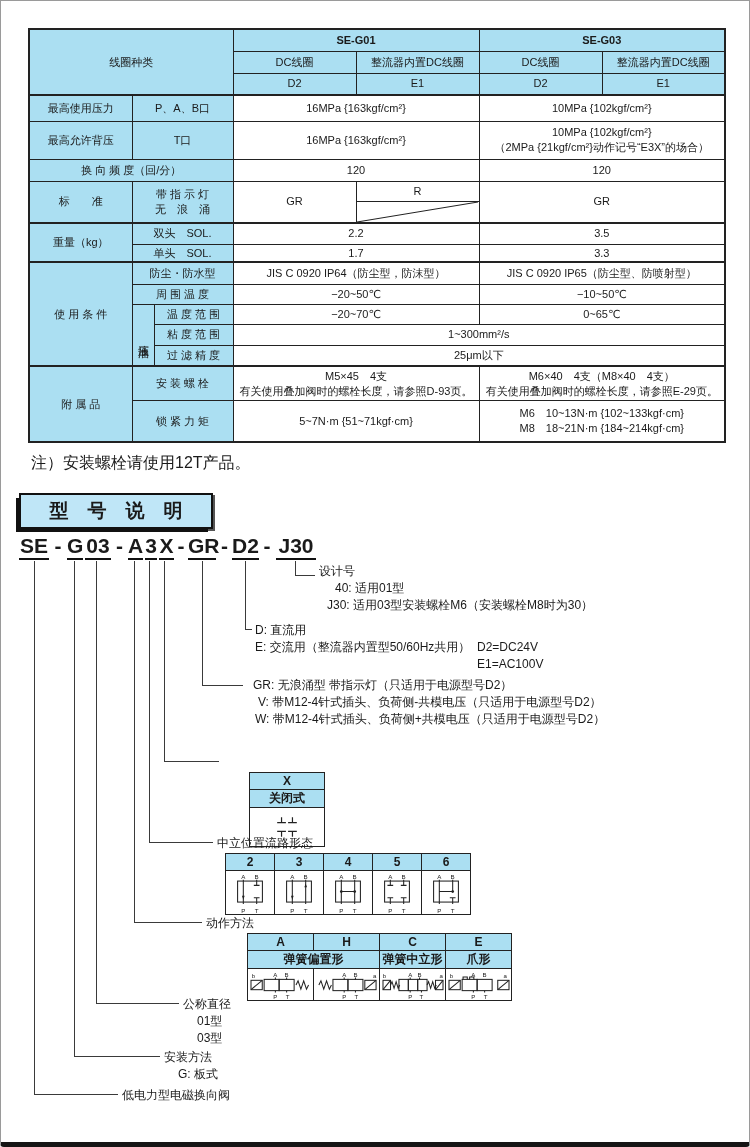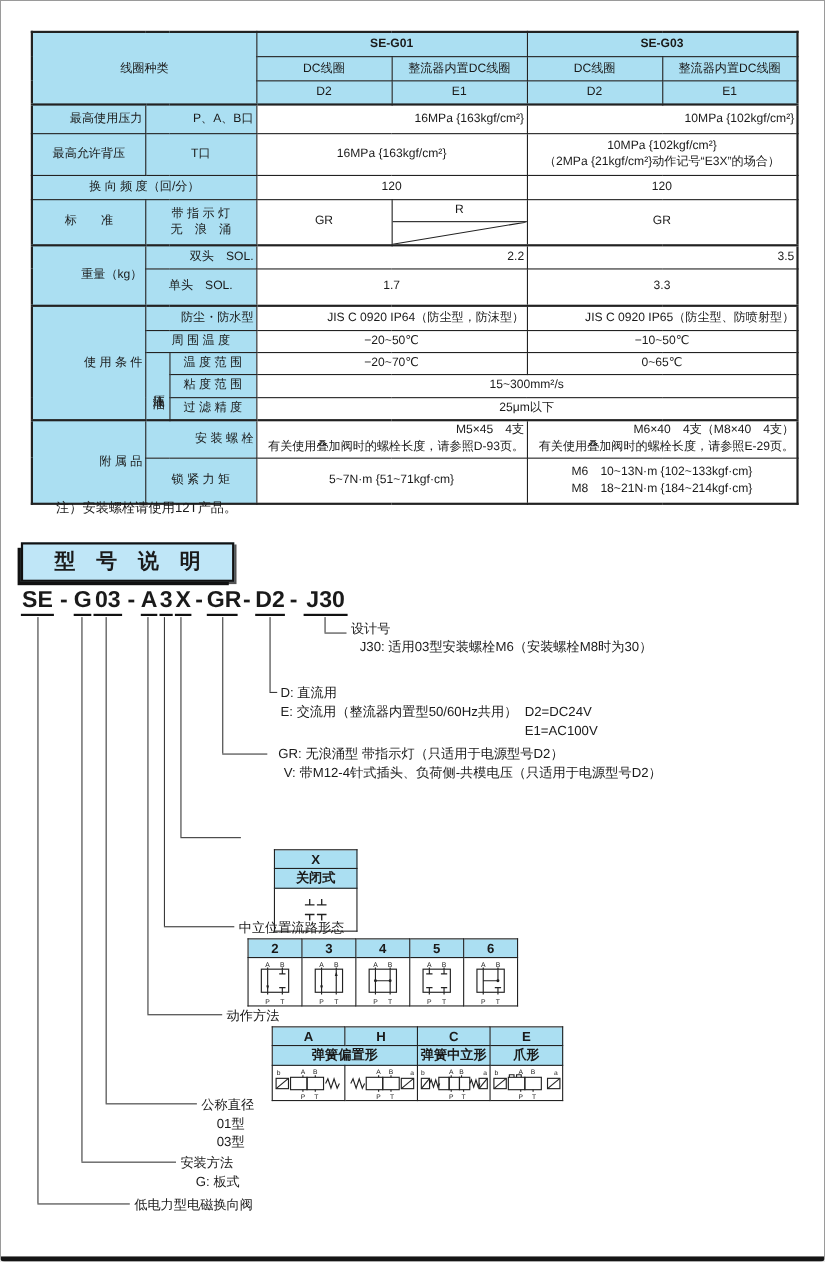--- a/index.html
+++ b/index.html
@@ -5,28 +5,28 @@
   html,body{margin:0;padding:0;background:#e8e8e8;}
   .page{position:relative;width:748px;height:1141px;margin:0 auto;background:#fff;
         border:1px solid #9a9a9a;border-bottom:5px solid #151515;border-radius:0 0 4px 4px;
         font-family:"Liberation Sans","DejaVu Sans",sans-serif;color:#1a1a1a;overflow:hidden;}
   
   .spec-wrap{position:absolute;left:27px;top:27px;width:697px;}
   table.spec{border-collapse:collapse;table-layout:fixed;width:696px;font-size:11px;}
   table.spec td{border:1px solid #222;text-align:center;vertical-align:middle;padding:1px 2px;line-height:1.35;}
   table.spec{border:2px solid #222;}
   td.blue{background:#abdff2;}
-  tr.thick td{border-top-width:2px;text-align:right;}
+  tr.thick td{border-top-width:2px;}
   .bold{font-weight:bold;}
   .vert{writing-mode:vertical-rl;text-orientation:upright;letter-spacing:1px;margin:0 auto;}
   .diagcell{padding:0 !important;}
   .diagcell .dtop{height:19px;line-height:19px;border-bottom:1px solid #222;}
   .diagcell .dbot{height:20px;position:relative;}
   .diagcell svg{position:absolute;left:0;top:0;}
-  .note-line{position:absolute;left:30px;top:452px;font-size:12px;margin-left:20px;}
+  .note-line{position:absolute;left:30px;top:452px;font-size:16px;}
   
   .title-box{position:absolute;left:18px;top:492px;width:190px;height:32px;background:#bfe6f7;
              border:2px solid #111;box-shadow:-4px 4px 0 -1px #111, 2px 2px 0 0 #555;
              text-align:center;line-height:32px;font-size:19px;font-weight:bold;}
   .code-seg{position:absolute;top:534px;font-size:21px;font-weight:bold;text-align:center;
             border-bottom:2px solid #111;padding-bottom:1px;line-height:22px;}
   .code-dash{position:absolute;top:534px;font-size:21px;font-weight:bold;text-align:center;line-height:22px;}
   .vl{position:absolute;width:1px;background:#3a3a3a;}
   .hl{position:absolute;height:1px;background:#3a3a3a;}
   .ann{position:absolute;font-size:12px;line-height:17px;white-space:nowrap;}
@@ -108,21 +108,21 @@
           </div>
         </td>
         <td colspan="2">GR</td>
       </tr>
       <tr class="thick" style="height:21px">
         <td class="blue" rowspan="2">重量（kg）</td>
         <td class="blue" colspan="2">双头　SOL.</td>
         <td colspan="2">2.2</td>
         <td colspan="2">3.5</td>
       </tr>
-      <tr style="height:34px">
+      <tr style="height:18px">
         <td class="blue" colspan="2">单头　SOL.</td>
         <td colspan="2">1.7</td>
         <td colspan="2">3.3</td>
       </tr>
       <tr class="thick" style="height:22px">
         <td class="blue" rowspan="5">使 用 条 件</td>
         <td class="blue" colspan="2">防尘・防水型</td>
         <td colspan="2">JIS C 0920 IP64（防尘型，防沫型）</td>
         <td colspan="2">JIS C 0920 IP65（防尘型、防喷射型）</td>
       </tr>
@@ -132,21 +132,21 @@
         <td colspan="2">−10~50℃</td>
       </tr>
       <tr style="height:20px">
         <td class="blue" rowspan="3"><span class="vert">液压油</span></td>
         <td class="blue">温 度 范 围</td>
         <td colspan="2">−20~70℃</td>
         <td colspan="2">0~65℃</td>
       </tr>
       <tr style="height:21px">
         <td class="blue">粘 度 范 围</td>
-        <td colspan="4">15~300mm²/s</td>
+        <td colspan="4">1~300mm²/s</td>
       </tr>
       <tr style="height:21px">
         <td class="blue">过 滤 精 度</td>
         <td colspan="4">25μm以下</td>
       </tr>
       <tr class="thick" style="height:34px">
         <td class="blue" rowspan="2">附 属 品</td>
         <td class="blue" colspan="2">安 装 螺 栓</td>
         <td colspan="2">
           <div>M5×45　4支</div>
@@ -202,35 +202,37 @@
   <i class="hl" style="left:95px;top:1002px;width:83px"></i>
   <i class="hl" style="left:133px;top:921px;width:68px"></i>
   <i class="hl" style="left:148px;top:841px;width:64px"></i>
   <i class="hl" style="left:163px;top:760px;width:55px"></i>
   <i class="hl" style="left:201px;top:684px;width:41px"></i>
   <i class="hl" style="left:244px;top:628px;width:7px"></i>
   <i class="hl" style="left:294px;top:574px;width:20px"></i>
 
   <div class="ann" style="left:318px;top:562px">
     <div class="h">设计号</div>
+    <div style="padding-left:16px">40: 适用01型</div>
     <div style="padding-left:8px">J30: 适用03型安装螺栓M6（安装螺栓M8时为30）</div>
   </div>
 
   <div class="ann" style="left:254px;top:621px">
     <div>D: 直流用</div>
     <div>E: 交流用（整流器内置型50/60Hz共用）</div>
   </div>
   <div class="ann" style="left:476px;top:638px">
     <div>D2=DC24V</div>
     <div>E1=AC100V</div>
   </div>
 
   <div class="ann" style="left:246px;top:676px">
     <div style="padding-left:6px">GR: 无浪涌型 带指示灯（只适用于电源型号D2）</div>
     <div style="padding-left:11px">V: 带M12-4针式插头、负荷侧-共模电压（只适用于电源型号D2）</div>
+    <div style="padding-left:8px">W: 带M12-4针式插头、负荷侧+共模电压（只适用于电源型号D2）</div>
   </div>
 
   <table class="mini" style="position:absolute;left:248px;top:771px">
     <tbody>
         <tr>
           <td class="blue" style="width:74px;height:16px">X</td>
         </tr>
     <tr>
           <td class="blue" style="height:17px">关闭式</td>
         </tr>

